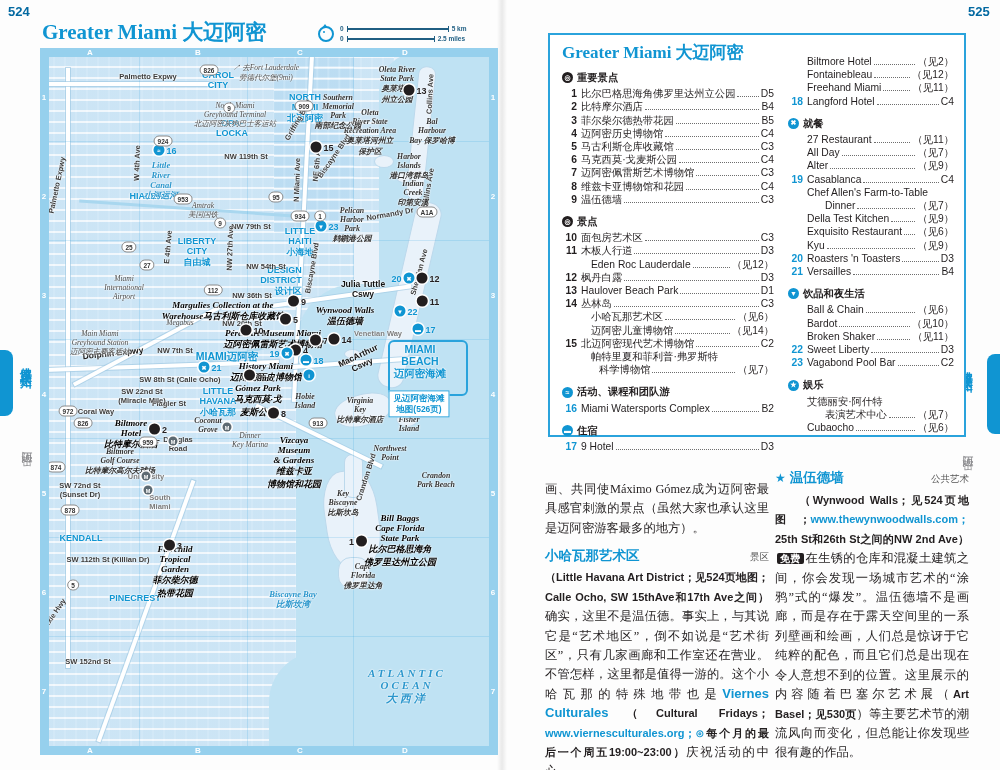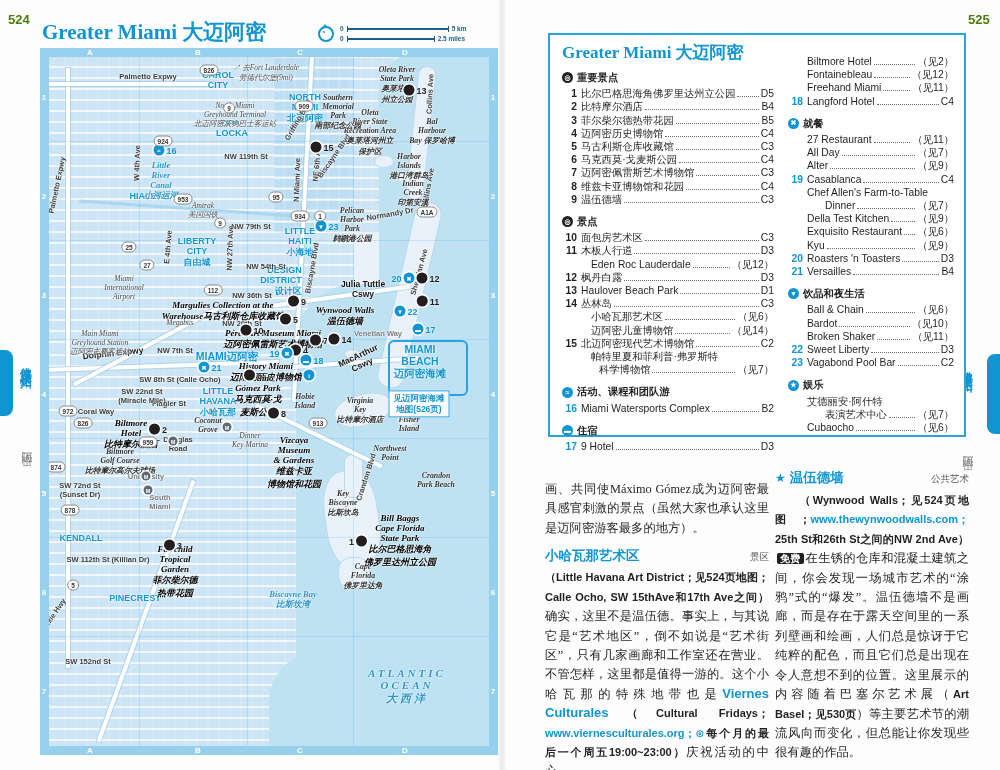--- a/index.html
+++ b/index.html
@@ -1,18 +1,18 @@
 <!DOCTYPE html>
 <html><head>
 <meta charset="utf-8">
 <style>
   html,body{margin:0;padding:0;}
   body{width:1000px;height:770px;position:relative;overflow:hidden;background:#fdfdfd;
        font-family:"Liberation Sans",sans-serif;color:#221e1f;}
-  .pageno{position:absolute;top:12px;font:700 13px "Liberation Sans",sans-serif;color:#4d7c0f;}
+  .pageno{position:absolute;top:4px;font:700 13px "Liberation Sans",sans-serif;color:#0369a1;}
   #gutter{position:absolute;left:497px;top:0;width:10px;height:770px;
           background:linear-gradient(90deg,rgba(0,0,0,0),rgba(0,0,0,.08),rgba(0,0,0,0));}
   
   #map-title{position:absolute;left:42px;top:18px;font:700 21px "Liberation Serif",serif;color:#1095d2;}
   #scalebar{position:absolute;left:318px;top:25px;display:flex;align-items:center;gap:6px;}
   .compass{width:12px;height:12px;border:2px solid #1095d2;border-radius:50%;position:relative;}
   .compass:before{content:"";position:absolute;left:3px;top:3px;width:2px;height:2px;background:#1095d2;border-radius:50%;}
   .compass:after{content:"";position:absolute;left:2px;top:-7px;border:3px solid transparent;border-bottom:4px solid #1095d2;}
   .sc-rows{display:flex;flex-direction:column;gap:3px;}
   .sc-row{display:flex;align-items:center;font:700 6.5px "Liberation Sans",sans-serif;color:#1f5e82;}

